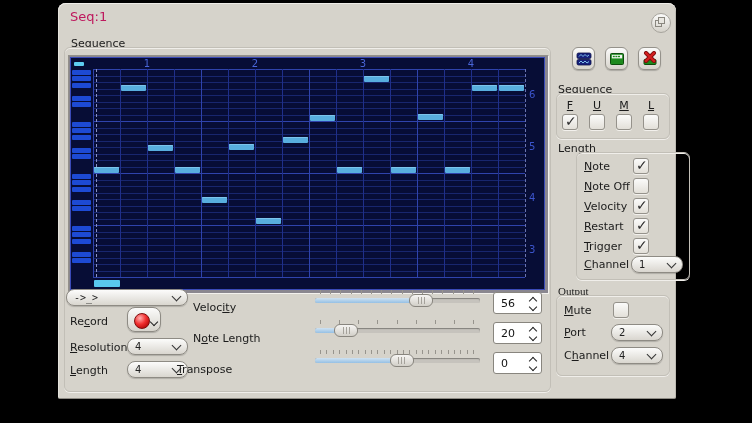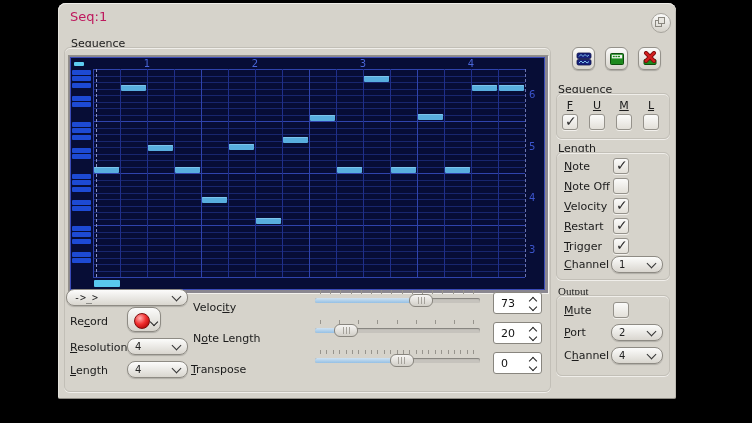--- a/index.html
+++ b/index.html
@@ -262,21 +262,21 @@
           <div class="lbl" style="left: 32px; top: 5px; width: 16px; text-align: center;"><u>U</u></div>
           <div class="cb" data-glyph="✓" style="left: 32px; top: 20px;"></div>
           <div class="lbl" style="left: 59px; top: 5px; width: 16px; text-align: center;"><u>M</u></div>
           <div class="cb" data-glyph="✓" style="left: 59px; top: 20px;"></div>
           <div class="lbl" style="left: 86px; top: 5px; width: 16px; text-align: center;"><u>L</u></div>
           <div class="cb" data-glyph="✓" style="left: 86px; top: 20px;"></div>
         </div>
     </div>
 
     <div class="panel-label" style="left:500px;top:139px;">Length</div>
-    <div class="group-frame" style="left:498px;top:149px;width:112px;height:126px;">
+    <div class="group-frame" style="left:518px;top:149px;width:112px;height:126px;">
       <div id="input-rows">
           <div class="inrow-label" style="top: 7px;"><u>N</u>ote</div>
           <div class="cb checked" data-glyph="✓" style="left: 56px; top: 5px;"></div>
           <div class="inrow-label" style="top: 27px;"><u>N</u>ote Off</div>
           <div class="cb" data-glyph="✓" style="left: 56px; top: 25px;"></div>
           <div class="inrow-label" style="top: 47px;"><u>V</u>elocity</div>
           <div class="cb checked" data-glyph="✓" style="left: 56px; top: 45px;"></div>
           <div class="inrow-label" style="top: 67px;"><u>R</u>estart</div>
           <div class="cb checked" data-glyph="✓" style="left: 56px; top: 65px;"></div>
           <div class="inrow-label" style="top: 87px;"><u>T</u>rigger</div>
@@ -326,21 +326,21 @@
       </div>
       <div class="track" style="left: 257px; top: 295px;">
         <div class="fill" style="width: 106.425px;"></div>
       </div>
       <div class="handle" style="left: 351.425px; top: 291px;">
         <div class="grip"></div>
         <div class="grip"></div>
         <div class="grip"></div>
       </div>
       <div class="spin" style="top: 289px;">
-        <span class="val">73</span>
+        <span class="val">56</span>
         <span class="arrows">
           <span class="sarr up"></span>
           <span class="sarr dn"></span>
         </span>
       </div>
       <div class="lbl" style="left: 135px; top: 329px;">N<u>o</u>te Length</div>
       <div class="ticks" style="left: 262px; top: 317px; width: 155px;">
         <div class="tick" style="left: 0px;"></div>
         <div class="tick" style="left: 19.125px;"></div>
         <div class="tick" style="left: 38.25px;"></div>
@@ -359,21 +359,21 @@
         <div class="grip"></div>
         <div class="grip"></div>
       </div>
       <div class="spin" style="top: 319px;">
         <span class="val">20</span>
         <span class="arrows">
           <span class="sarr up"></span>
           <span class="sarr dn"></span>
         </span>
       </div>
-      <div class="lbl" style="left: 133px; top: 360px;"><u>T</u>ranspose</div>
+      <div class="lbl" style="left: 119px; top: 360px;"><u>T</u>ranspose</div>
       <div class="ticks" style="left: 262px; top: 347px; width: 155px;">
         <div class="tick" style="left: 0px;"></div>
         <div class="tick" style="left: 6.375px;"></div>
         <div class="tick" style="left: 12.75px;"></div>
         <div class="tick" style="left: 19.125px;"></div>
         <div class="tick" style="left: 25.5px;"></div>
         <div class="tick" style="left: 31.875px;"></div>
         <div class="tick" style="left: 38.25px;"></div>
         <div class="tick" style="left: 44.625px;"></div>
         <div class="tick" style="left: 51px;"></div>

